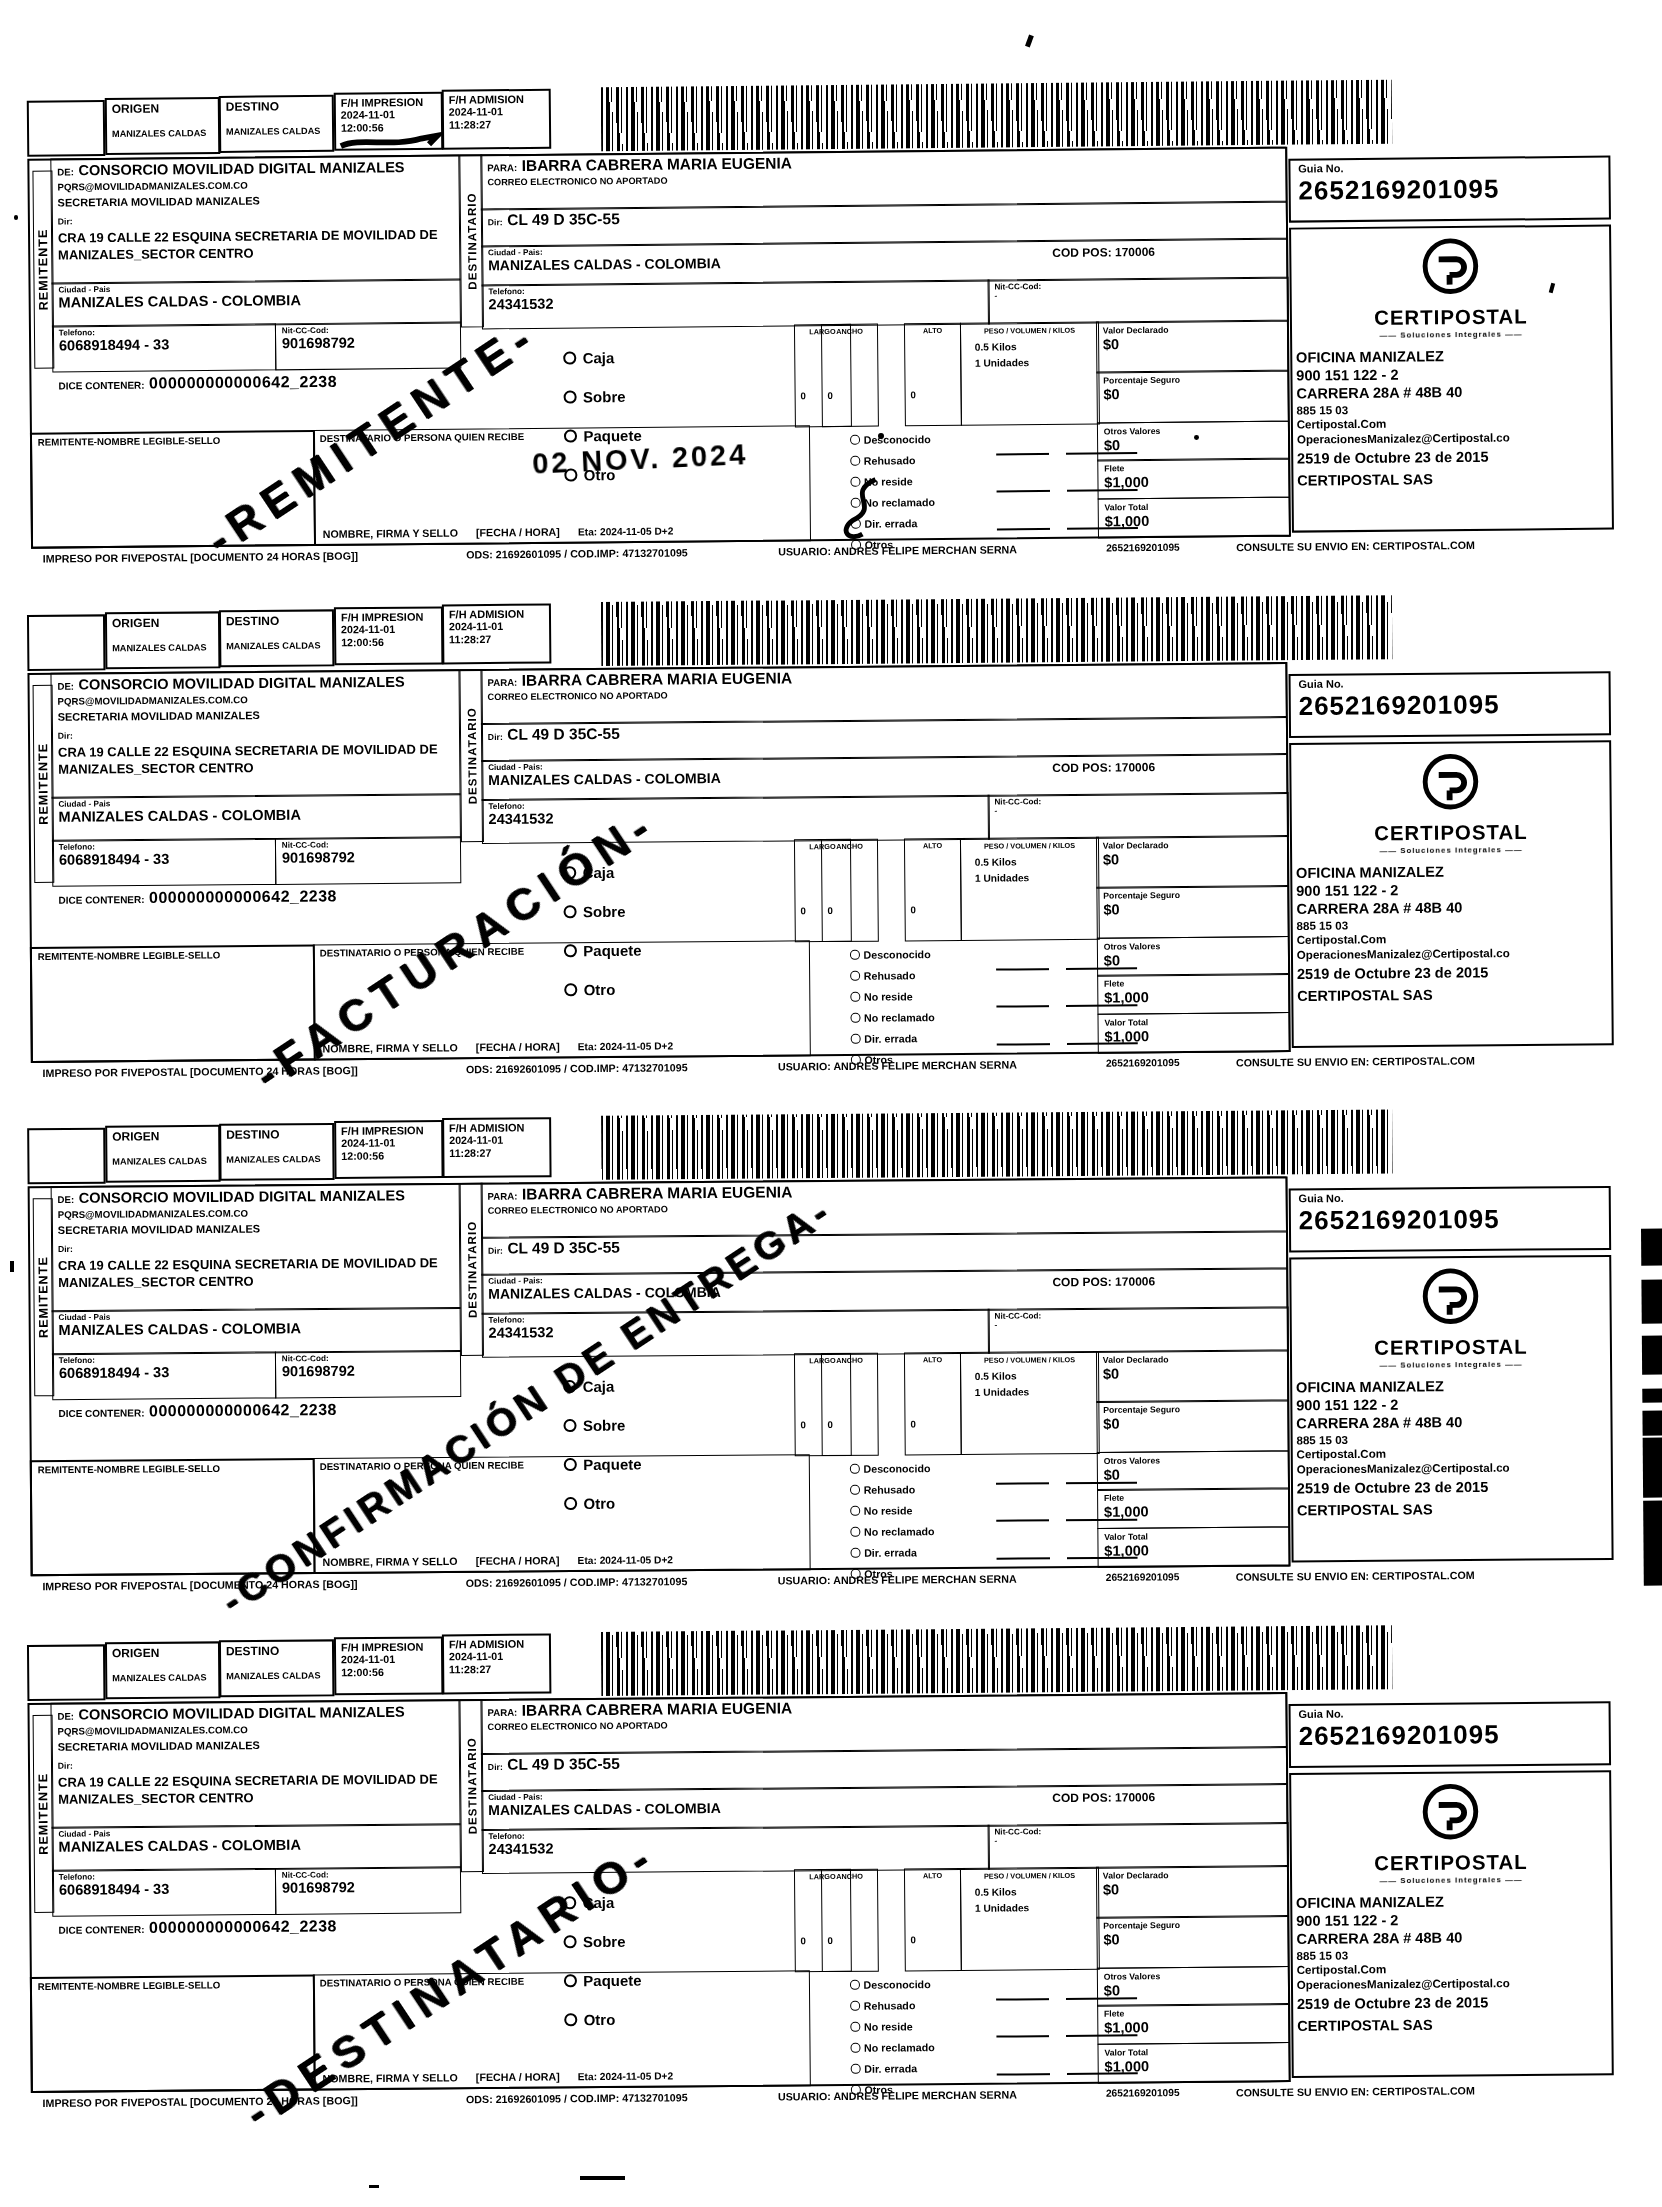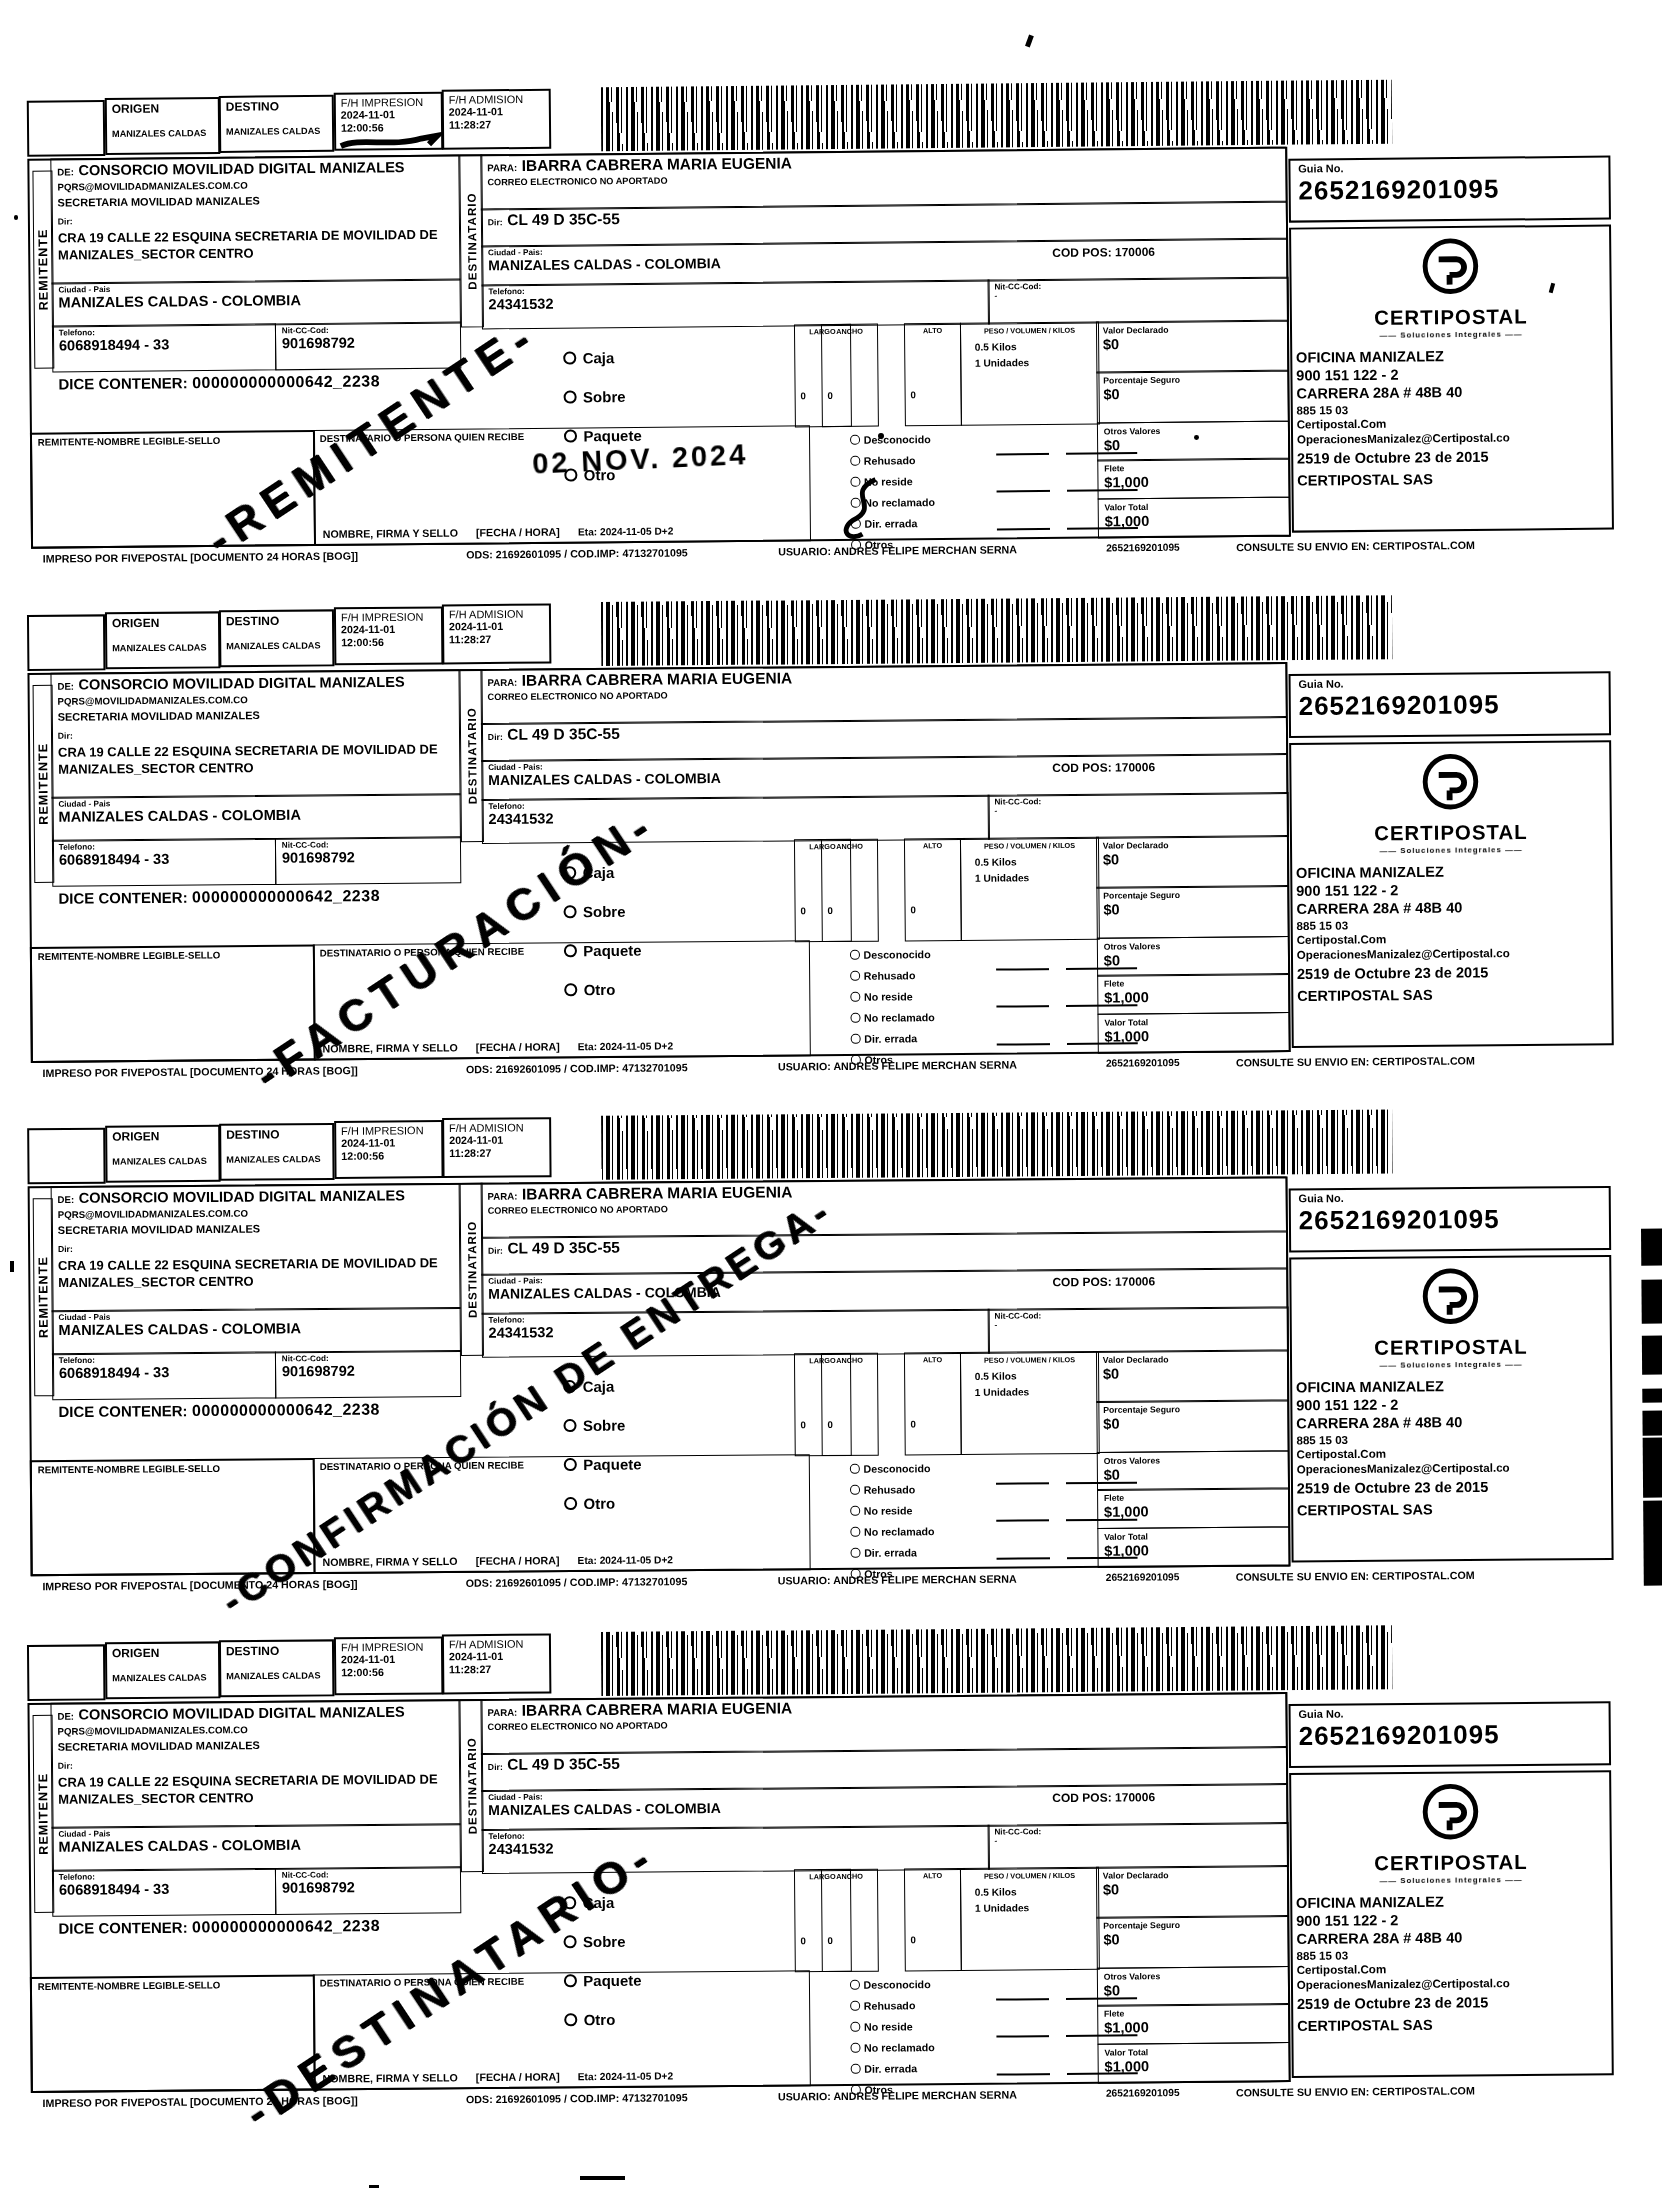--- a/index.html
+++ b/index.html
@@ -16,21 +16,21 @@
   .fbox{position:absolute;border:1.9px solid #000;padding:1.9px 5.8px;background:transparent;}
 
   
   .h-empty{left:0;top:7.8px;width:78px;height:56px;}
   .h-origen{left:78px;top:5.8px;width:115px;height:57px;padding:1.9px 4.9px;}
   .h-destino{left:192px;top:4.9px;width:115px;height:57px;padding:1.9px 4.9px;}
   .h-fhimp{left:307px;top:2.9px;width:109px;height:58px;padding:1.9px 4.9px;}
   .h-fhadm{left:415px;top:1px;width:109px;height:60px;padding:1.9px 4.9px;}
   .hlab{font-size:12px;font-weight:bold;}
   .hval{font-size:9.2px;font-weight:bold;margin-top:13.6px;white-space:nowrap;}
-  .hlab2{font-size:11px;font-weight:normal;white-space:nowrap;}
+  .hlab2{font-size:11px;font-weight:bold;white-space:nowrap;}
   .hdate{font-size:10.7px;font-weight:bold;line-height:13.6px;}
   .time-scribble{position:absolute;left:1.9px;top:35px;z-index:6;}
 
   .barcode{left:574px;top:0;width:791px;height:64px;position:absolute;
     background:repeating-linear-gradient(90deg,#000 0 1.9px,#fff 1.9px 4.9px,#000 4.9px 8.7px,#fff 8.7px 10.7px,
       #000 10.7px 11.6px,#fff 11.6px 15.5px,#000 15.5px 18.4px,#fff 18.4px 20.4px,#000 20.4px 21.3px,#fff 21.3px 25px);}
 
   
   .gbox{left:1261px;top:78px;width:322px;height:64px;padding:1.9px 7.8px;}
   .glab{font-size:11px;font-weight:bold;}
@@ -60,21 +60,21 @@
   .r-nit{left:246px;top:233px;width:186px;height:47px;}
   .sl{font-size:9.7px;font-weight:bold;}
   .sl9{font-size:8.7px;font-weight:bold;}
   .bl15{font-size:14.6px;font-weight:bold;}
   .bl10{font-size:9.7px;font-weight:bold;line-height:16.5px;}
   .bl11{font-size:11px;font-weight:bold;line-height:14.6px;}
   .bl13{font-size:13px;font-weight:bold;line-height:17.5px;white-space:nowrap;}
   .flab{font-size:8.2px;font-weight:bold;}
   .fval{font-size:14.6px;font-weight:bold;white-space:nowrap;}
   .dice{position:absolute;left:29px;top:283px;white-space:nowrap;}
-  .dlab{font-size:15px;font-weight:bold;}
+  .dlab{font-size:10px;font-weight:bold;}
   .dval{font-size:16px;font-weight:bold;letter-spacing:0.5px;}
 
   
   .d-para{left:453px;top:66px;width:806px;height:56px;}
   .d-dir{left:453px;top:120px;width:806px;height:39px;}
   .d-ciudad{left:453px;top:157px;width:806px;height:41px;}
   .d-tel{left:453px;top:196px;width:508px;height:45px;}
   .d-nit{left:959px;top:196px;width:301px;height:45px;}
   .para-val{font-size:15.5px;font-weight:bold;}
   .correo{font-size:9.2px;font-weight:bold;margin-top:1.9px;}

